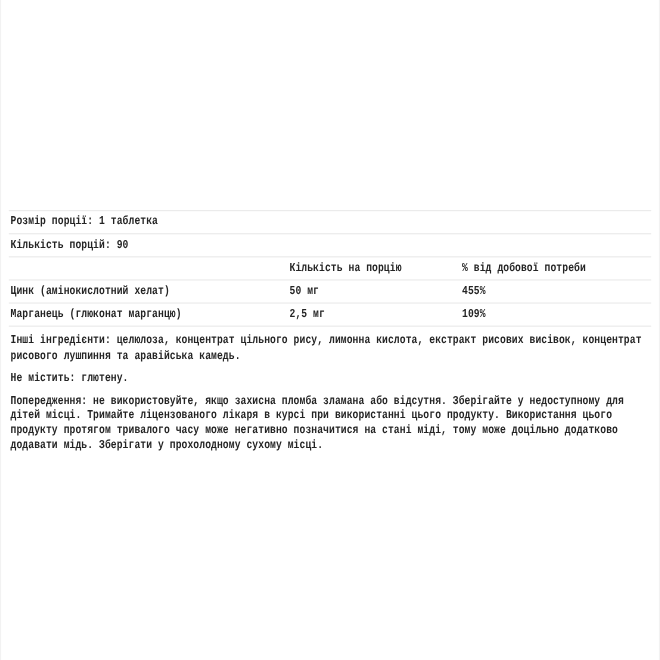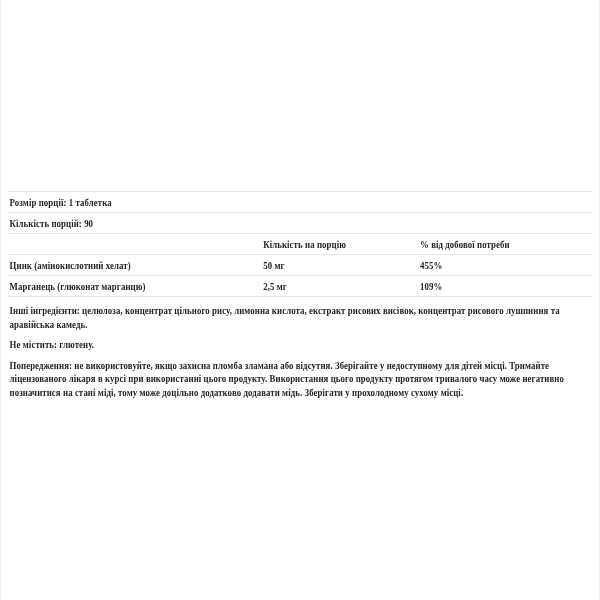--- a/index.html
+++ b/index.html
@@ -2,21 +2,21 @@
 <html><head>
 <meta charset="utf-8">
 <style>
   html, body { margin: 0; padding: 0; background: #ffffff; }
   #screen {
     position: relative;
     width: 600px;
     height: 600px;
     background: #ffffff;
     overflow: hidden;
-    font-family: Liberation Serif, serif;
+    font-family: Liberation Mono, monospace;
     color: #242424;
   }
   .edge-frame {
     position: absolute;
     inset: 0;
     border-left: 1px solid #f2f2f2;
     border-right: 1px solid #f2f2f2;
     pointer-events: none;
   }
   

